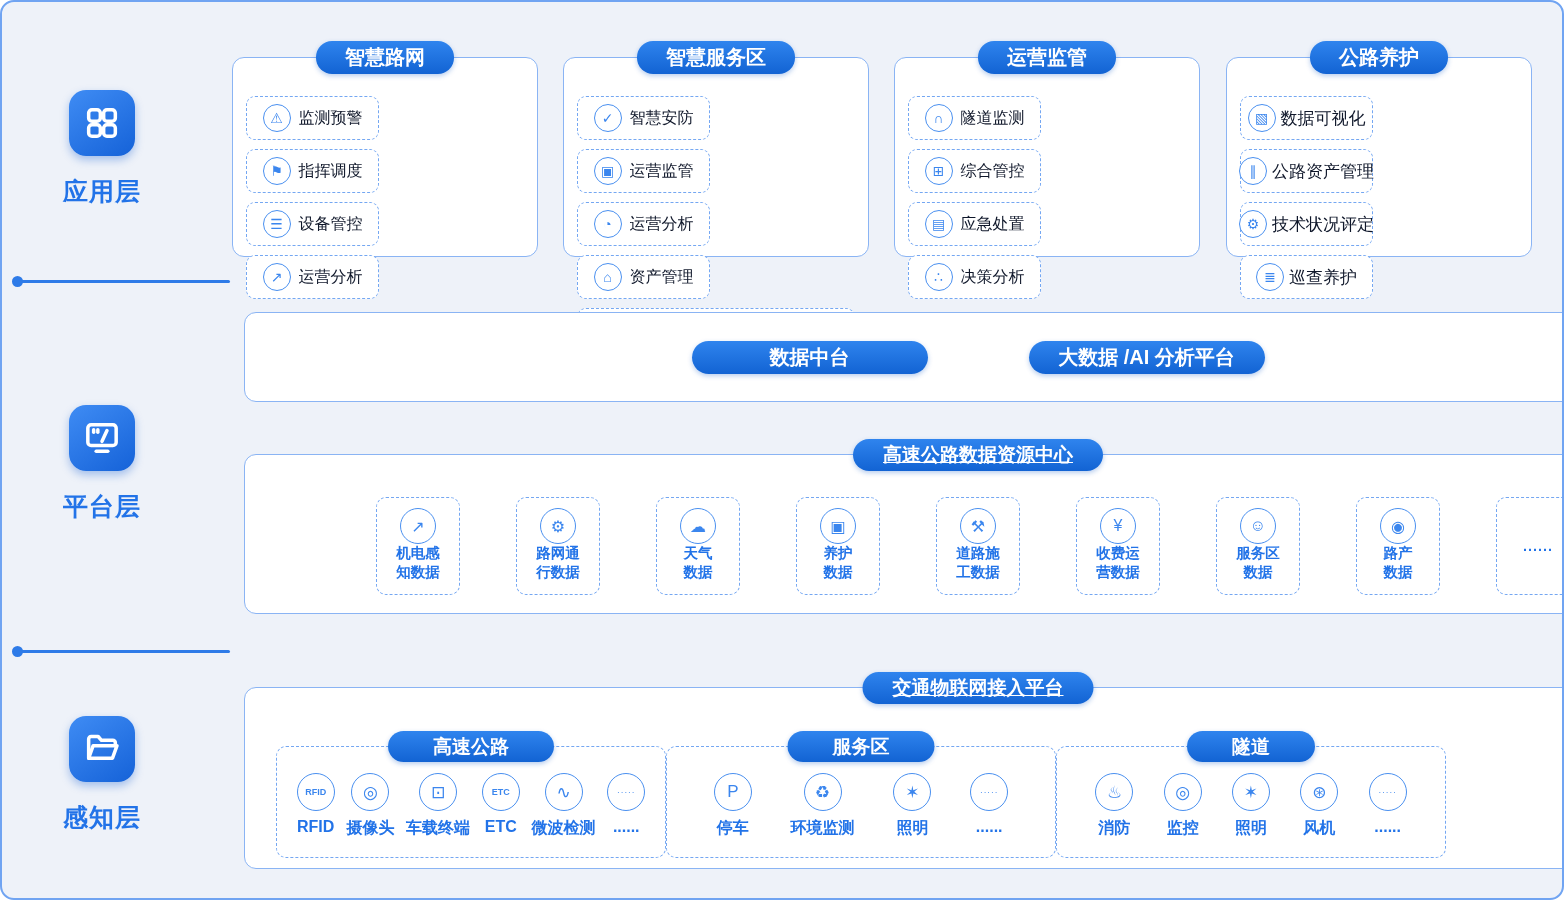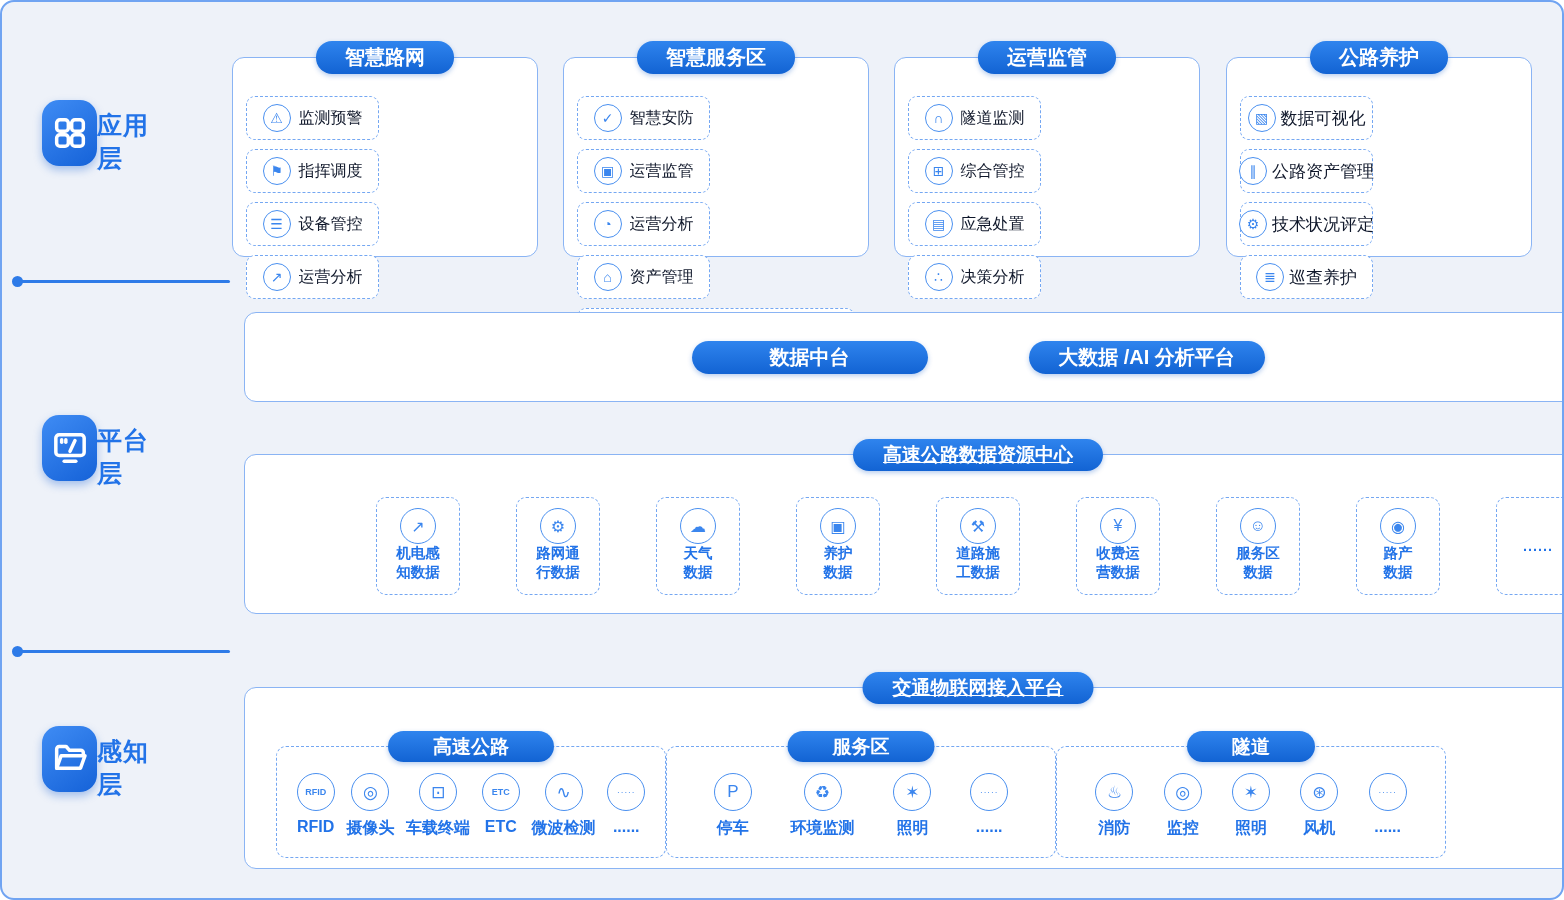--- a/index.html
+++ b/index.html
@@ -1,20 +1,20 @@
 <!DOCTYPE html>
 <html><head>
 <meta charset="utf-8">
 <style>
   * { margin:0; padding:0; box-sizing:border-box; }
   html,body { width:1564px; height:900px; background:#ffffff; font-family:"Liberation Sans","DejaVu Sans",sans-serif; }
   .frame { position:relative; width:1564px; height:900px; background:#eef2f9; border:2px solid #70a4f2; border-radius:14px; overflow:hidden; }
 
   
-  .rail-block { position:absolute; left:40px; width:120px; display:flex; flex-direction:row; align-items:center; }
+  .rail-block { position:absolute; left:40px; width:120px; display:flex; flex-direction:column; align-items:center; }
   .layer-icon { width:66px; height:66px; border-radius:17px; background:linear-gradient(145deg,#3f8cf4,#1562d8); display:flex; align-items:center; justify-content:center; box-shadow:0 4px 9px rgba(23,95,210,.35); }
   .layer-icon svg { width:40px; height:40px; stroke:#ffffff; fill:none; stroke-width:2.1; stroke-linecap:round; stroke-linejoin:round; }
   .layer-label { margin-top:19px; font-size:25px; font-weight:bold; color:#2273e8; letter-spacing:1px; }
   .divider { position:absolute; left:12px; width:216px; height:3px; background:#2e7be8; border-radius:2px; }
   .divider .dot { position:absolute; left:-2px; top:-4px; width:11px; height:11px; border-radius:50%; background:#2e7be8; }
 
   
   .pill { background:linear-gradient(180deg,#2f84ee,#1263d3); color:#ffffff; font-weight:bold; border-radius:18px; display:flex; align-items:center; justify-content:center; box-shadow:0 2px 5px rgba(18,90,200,.30); white-space:nowrap; }
   .cir { border:1.6px solid #4a90f0; border-radius:50%; display:flex; align-items:center; justify-content:center; color:#3b86ee; background:#fff; flex:none; }
 

